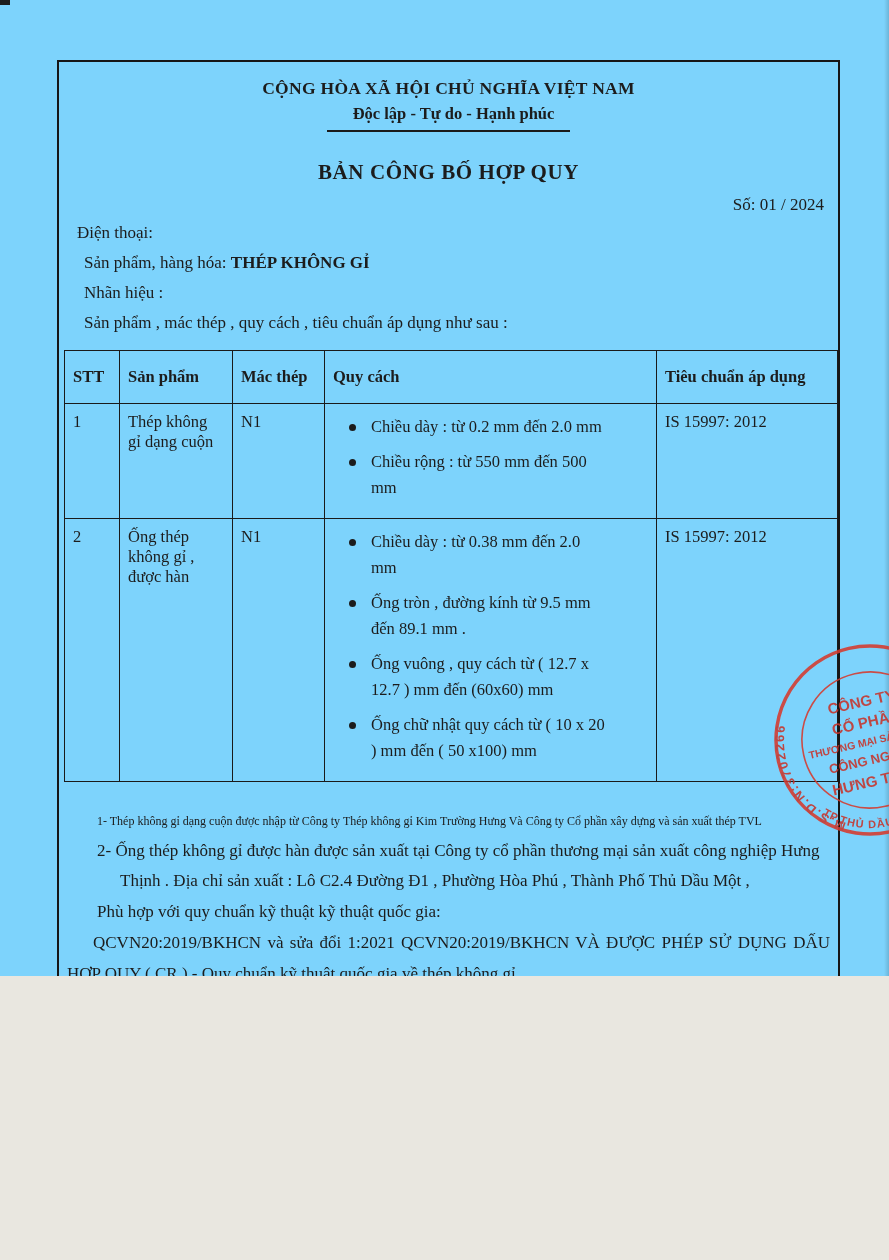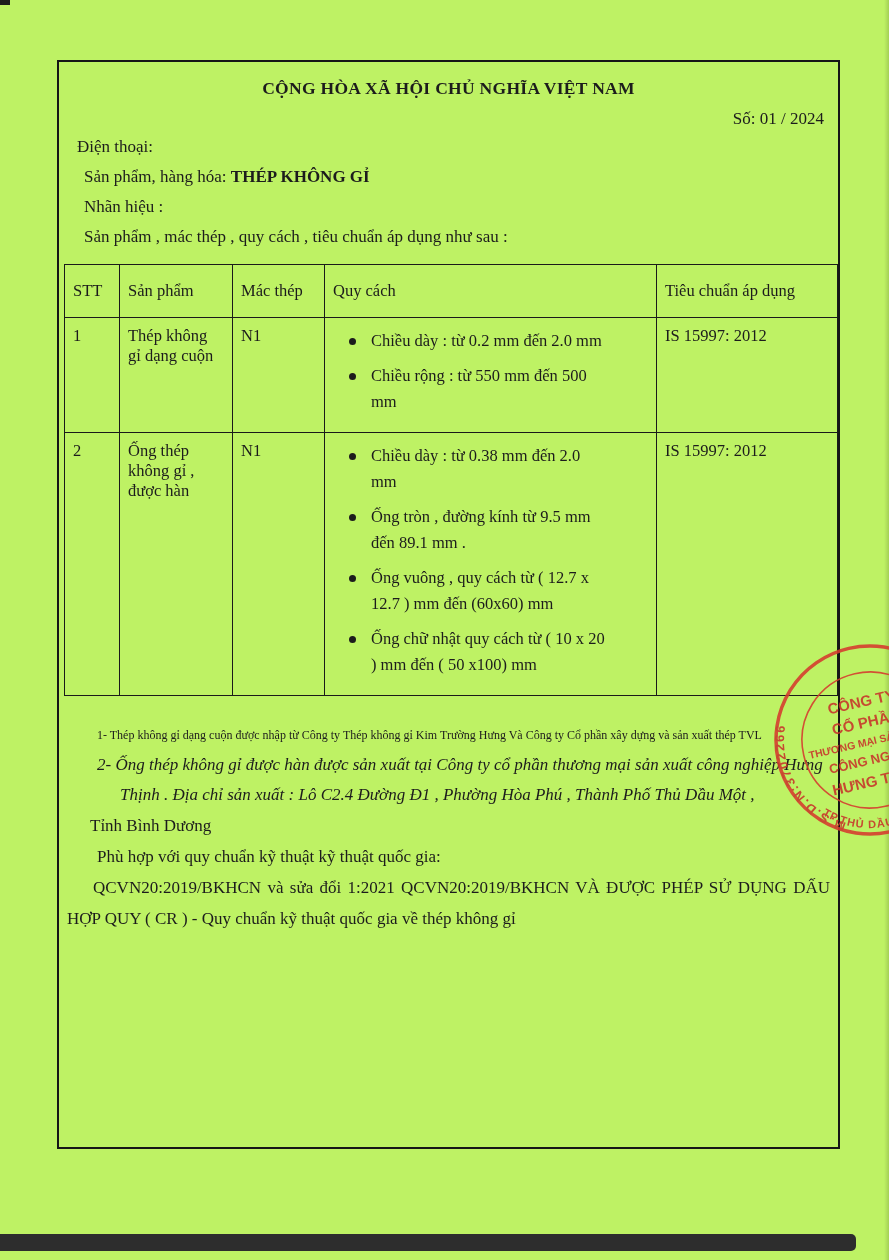--- a/index.html
+++ b/index.html
@@ -5,22 +5,22 @@
   * { box-sizing: border-box; }
   html, body { margin: 0; padding: 0; }
   body {
     width: 889px; height: 1260px;
     background: #e9e7e0;
     font-family: "Liberation Serif", "DejaVu Serif", serif;
     color: #1c1c1c;
   }
   .page {
     position: relative;
-    width: 889px; height: 1260px;
-    background: #bef264;
+    width: 889px; height: 976px;
+    background: #7dd3fc;
     overflow: hidden;
   }
 
   
   .scan-corner { position: absolute; left: 0; top: 0; width: 10px; height: 5px; background: #1d1d1d; }
   .scan-bottom-band { position: absolute; left: 0; top: 1234px; width: 856px; height: 17px; background: #2d2d2d; border-radius: 0 5px 5px 0; }
   .scan-right-edge { position: absolute; right: 0; top: 0; width: 5px; height: 100%; background: linear-gradient(to right, rgba(0,0,0,0), rgba(0,0,0,0.14)); }
 
   
   .frame {
@@ -54,41 +54,41 @@
     table-layout: fixed;
     font-size: 16.5px;
   }
   table.conformity th, table.conformity td {
     border: 1.6px solid #1a1a1a;
     font-weight: normal;
     vertical-align: top;
     padding: 8px 8px;
     text-align: left;
   }
-  table.conformity th { height: 40px; vertical-align: middle; padding: 16px 8px; }
+  table.conformity th { height: 40px; vertical-align: middle; padding: 16px 8px; font-weight: bold; }
   col.c-stt { width: 55px; } col.c-sp { width: 113px; } col.c-mt { width: 92px; } col.c-tc { width: 181px; }
   th.th-stt, td.td-stt { text-align: center; }
   td.td-mt { padding-left: 22px; }
   td.td-sp { text-align: justify; padding-left: 12px; padding-right: 12px; }
   ul.spec-list { list-style: none; margin: 2px 0 0 0; padding: 0; }
   ul.spec-list li {
     position: relative;
     padding: 0 40px 0 28px;
     margin: 0 0 9px 10px;
     line-height: 26px;
   }
   ul.spec-list li::before {
     content: ""; position: absolute; left: 6px; top: 10px;
     width: 7px; height: 7px; border-radius: 50%; background: #1c1c1c;
   }
 
   
   .notes { margin-top: 24px; }
   .note1 { margin: 0 0 0 24px; font-size: 12px; line-height: 30px; }
-  .note2 { margin: 0 0 0 47px; text-indent: -23px; font-size: 17px; line-height: 30px; font-style: italic; }
+  .note2 { margin: 0 0 0 47px; text-indent: -23px; font-size: 17px; line-height: 30px; }
   .province { margin: 0 0 0 17px; font-size: 17px; line-height: 31px; }
   .conf-intro { margin: 0 0 0 24px; font-size: 17px; line-height: 31px; }
   .conf-detail { margin: 0 -6px 0 -6px; text-indent: 26px; font-size: 17px; line-height: 31px; text-align: justify; }
 
   
   .stamp {
     position: absolute;
     left: 770px; top: 640px;
     width: 200px; height: 200px;
     transform: rotate(-13deg);
@@ -113,21 +113,25 @@
   .sc-l5 { font-size: 15px; line-height: 22px; }
 </style>
 </head>
 <body>
 
 <div class="page">
 
   <div class="frame">
 
     <div class="center nat-line1">CỘNG HÒA XÃ HỘI CHỦ NGHĨA VIỆT NAM</div>
-
+    <div class="nat-line2-wrap">
+      <span class="nat-line2">Độc lập - Tự do - Hạnh phúc</span>
+    </div>
+
+    <div class="doc-title">BẢN CÔNG BỐ HỢP QUY</div>
     <div class="doc-number">Số: 01 / 2024</div>
 
     <p class="para">Điện thoại:</p>
     <p class="para indent-sm"><span>Sản phẩm, hàng hóa: </span><span class="bold">THÉP KHÔNG GỈ</span></p>
     <p class="para indent-sm">Nhãn hiệu :</p>
     <p class="para indent-sm">Sản phẩm , mác thép , quy cách , tiêu chuẩn áp dụng như sau :</p>
 
     <table class="conformity">
       <colgroup>
         <col class="c-stt">
@@ -171,21 +175,20 @@
             </ul>
           </td>
           <td>IS 15997: 2012</td>
         </tr>
       </tbody>
     </table>
 
     <div class="notes">
       <p class="note1">1-  Thép không gỉ dạng cuộn được nhập từ Công ty Thép không gỉ Kim Trường Hưng Và Công ty Cổ phần xây dựng và sản xuất thép TVL</p>
       <p class="note2">2-  Ống thép không gỉ được hàn được sản xuất tại Công ty cổ phần thương mại sản xuất công nghiệp Hưng Thịnh . Địa chỉ sản xuất : Lô C2.4 Đường Đ1 , Phường Hòa Phú , Thành Phố Thủ Dầu Một ,</p>
-      <p class="province">Tỉnh Bình Dương</p>
       <p class="conf-intro">Phù hợp với quy chuẩn kỹ thuật kỹ thuật quốc gia:</p>
       <p class="conf-detail">QCVN20:2019/BKHCN và sửa đổi 1:2021 QCVN20:2019/BKHCN VÀ ĐƯỢC PHÉP SỬ DỤNG DẤU HỢP QUY ( CR ) -  Quy chuẩn kỹ thuật quốc gia về thép không gỉ</p>
     </div>
 
   </div>
 
   <div class="stamp">
     <svg viewBox="0 0 200 200">
       <circle class="ring-outer" cx="100" cy="100" r="94"></circle>
       <circle class="ring-inner" cx="100" cy="100" r="68"></circle>

